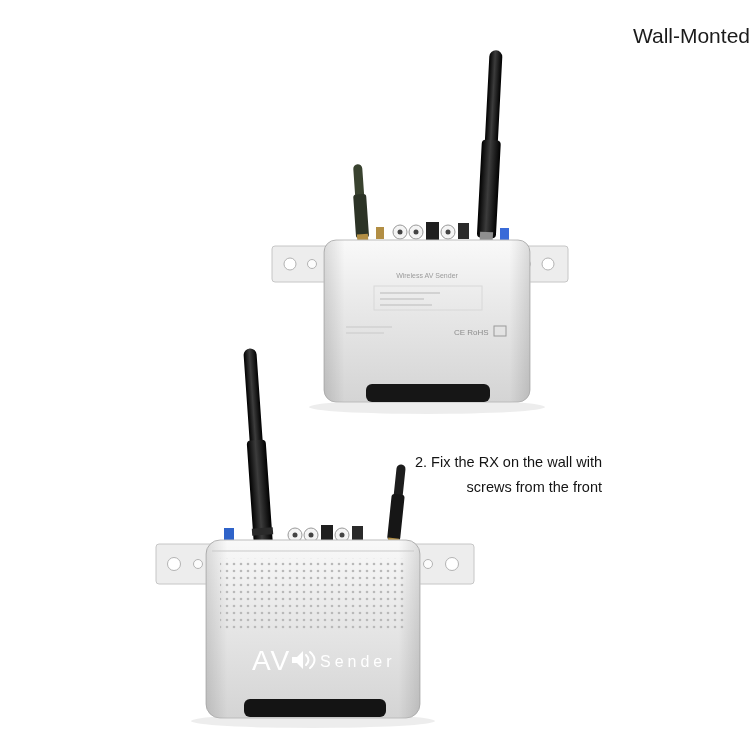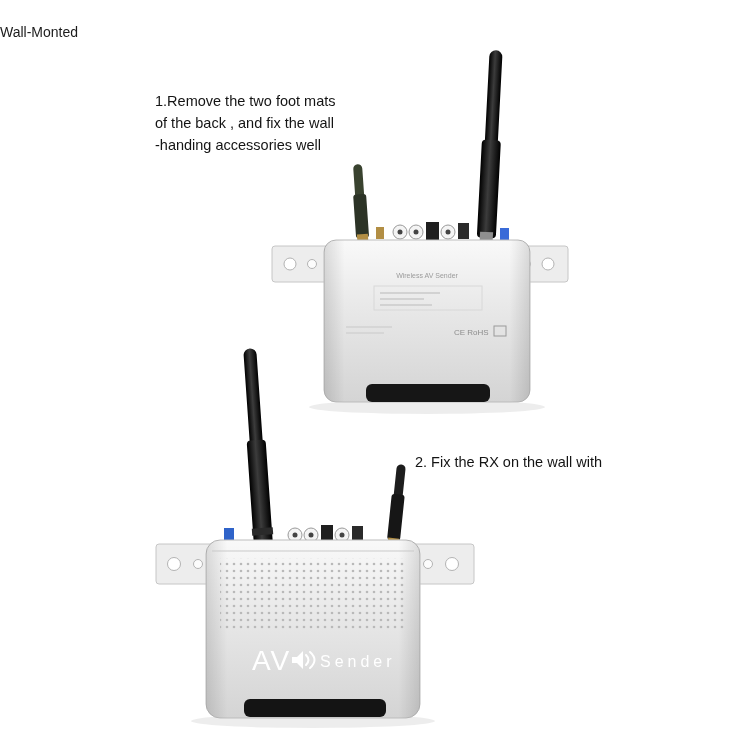--- a/index.html
+++ b/index.html
@@ -1,42 +1,38 @@
 <!DOCTYPE html>
 <html><head>
 <meta charset="utf-8">
 <style>
   html,body{margin:0;padding:0;background:#fff;}
   .page{position:relative;width:750px;height:750px;background:#ffffff;
         font-family:"Liberation Sans",sans-serif;overflow:hidden;}
-  .title{position:absolute;top:24px;left:0;width:100%;text-align:left;
-         font-size:14px;color:#1b1b1b;}
+  .title{position:absolute;top:24px;left:0;width:100%;text-align:right;
+         font-size:21px;color:#1b1b1b;}
   .step{position:absolute;font-size:14.5px;color:#141414;}
   .step1{left:155px;top:90px;line-height:22px;}
   .step2{left:415px;top:450px;line-height:25px;text-align:right;}
   svg{position:absolute;}
   #device-back{left:250px;top:28px;}
   #device-front{left:140px;top:330px;}
   svg text{font-family:"Liberation Sans",sans-serif;}
 </style>
 </head>
 <body>
 
 <div class="page">
 
   <div class="title">Wall-Monted</div>
 
-  <div class="step step1">
-    <div>1.Remove the two foot mats</div>
-    <div>of  the back , and fix the wall</div>
-    <div>-handing accessories well</div>
-  </div>
 
   <div class="step step2">
     <div>2. Fix the RX on the wall with</div>
+    <div>screws from the front</div>
   </div>
 
   <svg id="device-back" width="340" height="395" viewBox="0 0 340 395">
     <defs>
       <linearGradient id="bodyG1" x1="0" y1="0" x2="0" y2="1">
         <stop offset="0" stop-color="#f9f9f9"></stop>
         <stop offset="0.4" stop-color="#e9e9e9"></stop>
         <stop offset="1" stop-color="#d4d4d4"></stop>
       </linearGradient>
       <linearGradient id="sideShade" x1="0" y1="0" x2="1" y2="0">

